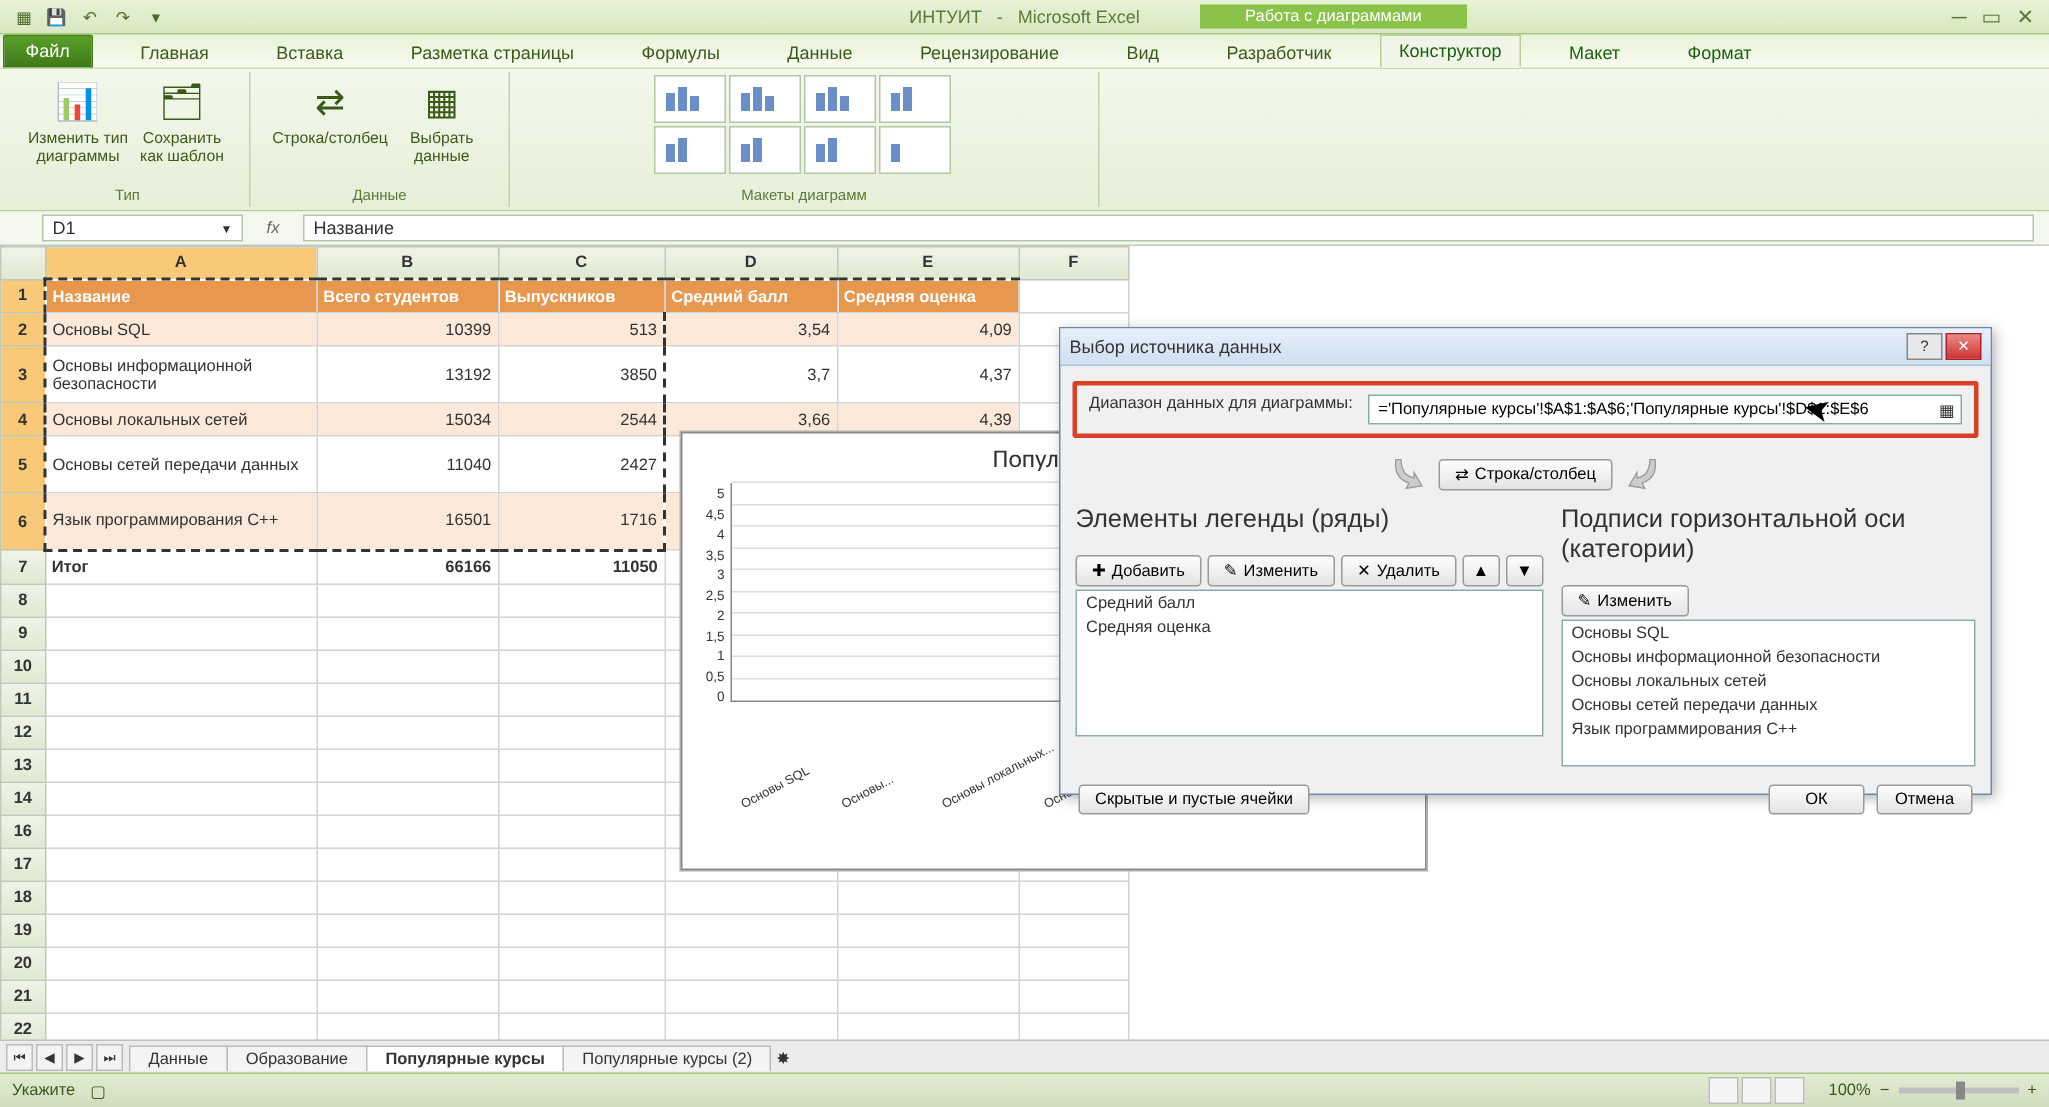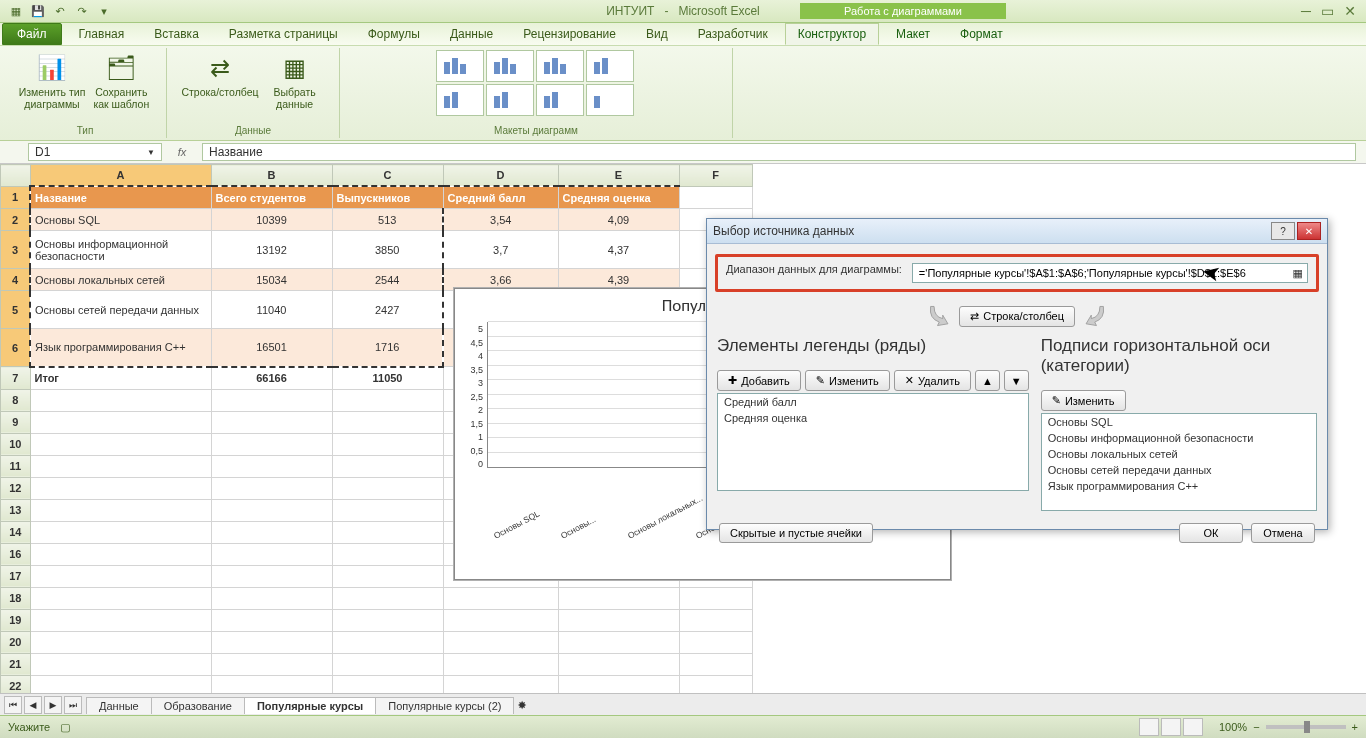--- a/index.html
+++ b/index.html
@@ -1,22 +1,22 @@
 <!DOCTYPE html>
 <html><head>
 <meta charset="utf-8">
 <style>
   html,body{margin:0;padding:0;width:1366px;height:738px;font-family:"Segoe UI",Tahoma,sans-serif;font-size:11px;background:#fff;overflow:hidden;color:#333}
   .titlebar{height:22px;background:linear-gradient(#e8f2d8,#d8e8c0);display:flex;align-items:center;position:relative;border-bottom:1px solid #a4c87f}
   .qat{display:flex;align-items:center;gap:6px;padding-left:8px}
   .qat span{width:16px;height:16px;display:flex;align-items:center;justify-content:center;color:#4a6b2a}
   .title-doc{position:absolute;left:50%;transform:translateX(-50%);color:#5a7a3a;font-size:12px;display:flex;gap:10px}
-  .title-chart{position:absolute;left:800px;background:#8ac24a;color:#fff;font-size:11px;padding:2px 44px}
+  .title-chart{position:absolute;left:800px;background:#8ac24a;color:#fff;font-size:11px;padding:2px 30px}
   .winbtns{margin-left:auto;display:flex;gap:10px;padding-right:10px;color:#5a7a3a;font-size:14px}
-  .ribbon-tabs{height:22px;background:linear-gradient(#e8f2d8,#f8fcf0);display:flex;padding-left:2px;gap:4px;border-bottom:1px solid #c8dcb0}
+  .ribbon-tabs{height:22px;background:linear-gradient(#e8f2d8,#f8fcf0);display:flex;align-items:flex-end;padding-left:2px;gap:19px;border-bottom:1px solid #c8dcb0}
   .rtab{padding:3px 12px;border:1px solid transparent;border-bottom:none;color:#3a5a1a;font-size:12px;cursor:pointer}
   .rtab.file{background:linear-gradient(#5ba029,#3f7a19);color:#fff;border-radius:2px 2px 0 0;border:1px solid #3f7a19;padding:3px 14px}
   .rtab.ctx{color:#1a6010}
   .rtab.active{background:#f0f5e8;border:1px solid #b8d098;border-bottom:1px solid #f0f5e8}
   .ribbon-body{height:90px;background:linear-gradient(#f3f8eb,#e6efd8);border-bottom:1px solid #b8d098;display:flex;padding:2px 4px}
   .rgroup{border-right:1px solid #c0d4a8;padding:2px 6px;display:flex;flex-direction:column;align-items:center;position:relative}
   .rgroup-label{font-size:10px;color:#5a7a3a;text-align:center;position:absolute;bottom:2px;left:0;right:0}
   .rgbtns{display:flex;gap:6px;flex:1}
   .bigbtn{display:flex;flex-direction:column;align-items:center;justify-content:flex-start;gap:2px;min-width:60px;text-align:center;font-size:10.5px;color:#3a5a1a;padding-top:2px}
   .bigbtn .ic{width:32px;height:32px;display:flex;align-items:center;justify-content:center;font-size:24px}
@@ -32,21 +32,21 @@
   .rowhdr,.colhdr,.corner{background:linear-gradient(#f0f4e8,#e0e8d0);border:1px solid #c0c8b8;font-size:11px;text-align:center;color:#333}
   .corner{width:26px;height:18px}
   .colhdr{height:18px}
   .colhdr.sel{background:#f7c978}
   .rowhdr{width:26px}
   .rowhdr.sel{background:#f7c978}
   td.cell{border:1px solid #d4d4d4;padding:1px 4px;height:19px;font-size:11px;overflow:hidden;white-space:nowrap}
   .hdr-cell{background:#e8974e;color:#fff;font-weight:bold}
   .data-odd{background:#fce9da}
   .data-even{background:#fff}
-  .num{text-align:center}
+  .num{text-align:right}
   .bold{font-weight:bold}
   td.sel-tl{border-top:2px dashed #333;border-left:2px dashed #333}
   td.sel-t{border-top:2px dashed #333}
   td.sel-l{border-left:2px dashed #333}
   td.sel-r{border-right:2px dashed #333}
   td.sel-b{border-bottom:2px dashed #333}
   .chart-obj{position:absolute;left:454px;top:124px;width:495px;height:290px;background:#fff;border:1px solid #888;box-shadow:0 0 0 1px #b0b0b0}
   .chart-title{text-align:center;font-size:17px;padding:6px 0;font-weight:400;font-family:Calibri,sans-serif;color:#333}
   .chart-plot{display:flex;height:200px}
   .yaxis{display:flex;flex-direction:column;justify-content:space-between;align-items:flex-end;width:28px;font-size:9px;padding:2px 4px 2px 0;height:145px;margin-top:0}

